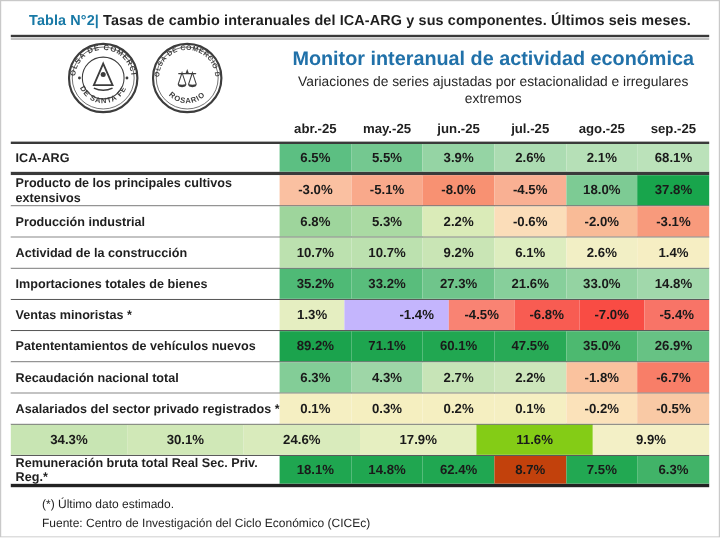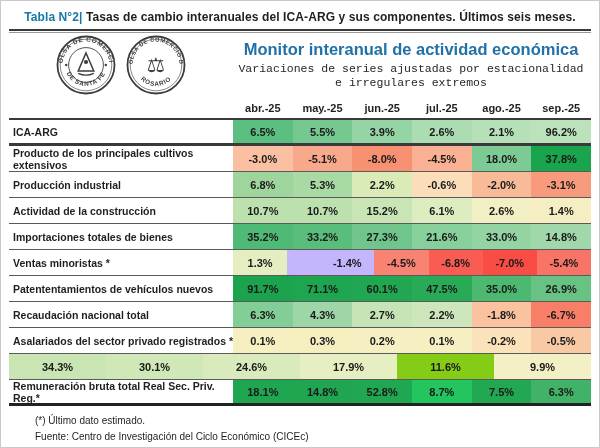--- a/index.html
+++ b/index.html
@@ -8,21 +8,21 @@
   *{box-sizing:border-box;}
   .frame{width:600px;height:448px;border:1px solid #c9c9c9;padding:4px 8px 0 8px;background:#fff;}
   .toptitle{text-align:center;font-size:12px;font-weight:bold;padding:5px 0 5px 0;letter-spacing:.1px;}
   .toptitle .prefix{color:#1879a6;}
   .dbl{border-top:2px solid #3a3a3a;border-bottom:1px solid #9a9a9a;height:4px;}
   .band{display:flex;align-items:center;height:64px;}
   .logos{width:224px;display:flex;justify-content:center;align-items:center;gap:10px;}
   .seal{width:60px;height:60px;flex:0 0 auto;}
   .htitles{flex:1;text-align:center;padding-right:2px;}
   .htitle{color:#2171a9;font-weight:bold;font-size:16.5px;line-height:1.15;}
-  .hsub{font-size:11.5px;line-height:1.25;margin-top:3px;color:#262626;font-family:Liberation Mono, monospace;}
+  .hsub{font-size:11.5px;line-height:1.25;margin-top:3px;color:#262626;}
   .months{display:flex;align-items:center;height:23px;border-bottom:2px solid #3a3a3a;}
   .months .sp{width:224px;}
   .mcell{flex:1;text-align:center;font-weight:bold;font-size:11px;}
   .trow{display:flex;height:26px;border-bottom:1px solid #5a5a5a;}
   .trow.first{border-bottom:3px solid #3a3a3a;}
   .trow.last{border-bottom:3px solid #222;}
   .tlabel{width:224px;display:flex;align-items:center;font-size:10.5px;font-weight:bold;
           padding-left:4px;background:#fff;}
   .tcell{flex:1;display:flex;align-items:center;justify-content:center;
          font-size:11px;font-weight:bold;color:#1a1a1a;}
@@ -88,21 +88,21 @@
     </div>
 
   <div>
       <div class="trow first">
         <div class="tlabel">ICA-ARG</div>
         <div class="tcell" style="background: rgb(92, 191, 130);">6.5%</div>
         <div class="tcell" style="background: rgb(116, 200, 144);">5.5%</div>
         <div class="tcell" style="background: rgb(149, 212, 164);">3.9%</div>
         <div class="tcell" style="background: rgb(172, 220, 178);">2.6%</div>
         <div class="tcell" style="background: rgb(182, 224, 183);">2.1%</div>
-        <div class="tcell" style="background: rgb(187, 226, 186);">96.2%</div>
+        <div class="tcell" style="background: rgb(187, 226, 186);">68.1%</div>
       </div>
       <div class="trow">
         <div class="tlabel">Producto de los principales cultivos extensivos</div>
         <div class="tcell" style="background: rgb(250, 192, 161);">-3.0%</div>
         <div class="tcell" style="background: rgb(249, 169, 139);">-5.1%</div>
         <div class="tcell" style="background: rgb(248, 145, 114);">-8.0%</div>
         <div class="tcell" style="background: rgb(249, 176, 147);">-4.5%</div>
         <div class="tcell" style="background: rgb(125, 203, 148);">18.0%</div>
         <div class="tcell" style="background: rgb(24, 165, 76);">37.8%</div>
       </div>
@@ -112,21 +112,21 @@
         <div class="tcell" style="background: rgb(170, 218, 163);">5.3%</div>
         <div class="tcell" style="background: rgb(218, 235, 184);">2.2%</div>
         <div class="tcell" style="background: rgb(251, 221, 185);">-0.6%</div>
         <div class="tcell" style="background: rgb(249, 187, 151);">-2.0%</div>
         <div class="tcell" style="background: rgb(248, 154, 124);">-3.1%</div>
       </div>
       <div class="trow">
         <div class="tlabel">Actividad de la construcción</div>
         <div class="tcell" style="background: rgb(188, 225, 175);">10.7%</div>
         <div class="tcell" style="background: rgb(188, 225, 175);">10.7%</div>
-        <div class="tcell" style="background: rgb(201, 229, 181);">15.2%</div>
+        <div class="tcell" style="background: rgb(201, 229, 181);">9.2%</div>
         <div class="tcell" style="background: rgb(221, 237, 191);">6.1%</div>
         <div class="tcell" style="background: rgb(242, 239, 197);">2.6%</div>
         <div class="tcell" style="background: rgb(246, 238, 195);">1.4%</div>
       </div>
       <div class="trow">
         <div class="tlabel">Importaciones totales de bienes</div>
         <div class="tcell" style="background: rgb(79, 186, 118);">35.2%</div>
         <div class="tcell" style="background: rgb(89, 189, 124);">33.2%</div>
         <div class="tcell" style="background: rgb(111, 197, 139);">27.3%</div>
         <div class="tcell" style="background: rgb(135, 207, 155);">21.6%</div>
@@ -137,21 +137,21 @@
         <div class="tlabel">Ventas minoristas *</div>
         <div class="tcell" style="background: rgb(229, 238, 193);">1.3%</div>
         <div class="tcell" style="background: #c4b5fd; padding-left: 33px;">-1.4%</div>
         <div class="tcell" style="background: rgb(249, 131, 115);">-4.5%</div>
         <div class="tcell" style="background: rgb(248, 92, 82);">-6.8%</div>
         <div class="tcell" style="background: rgb(249, 76, 68);">-7.0%</div>
         <div class="tcell" style="background: rgb(248, 116, 103);">-5.4%</div>
       </div>
       <div class="trow">
         <div class="tlabel">Patententamientos de vehículos nuevos</div>
-        <div class="tcell" style="background: rgb(27, 163, 77);">91.7%</div>
+        <div class="tcell" style="background: rgb(27, 163, 77);">89.2%</div>
         <div class="tcell" style="background: rgb(30, 165, 79);">71.1%</div>
         <div class="tcell" style="background: rgb(33, 167, 81);">60.1%</div>
         <div class="tcell" style="background: rgb(40, 170, 86);">47.5%</div>
         <div class="tcell" style="background: rgb(77, 185, 112);">35.0%</div>
         <div class="tcell" style="background: rgb(103, 194, 132); text-align: center;">26.9%</div>
       </div>
       <div class="trow">
         <div class="tlabel">Recaudación nacional total</div>
         <div class="tcell" style="background: rgb(131, 205, 151);">6.3%</div>
         <div class="tcell" style="background: rgb(158, 214, 167);">4.3%</div>
@@ -174,22 +174,22 @@
         <div class="tcell" style="background: rgb(208, 232, 183);">30.1%</div>
         <div class="tcell" style="background: rgb(217, 235, 188);">24.6%</div>
         <div class="tcell" style="background: rgb(230, 239, 193);">17.9%</div>
         <div class="tcell" style="background: #84cc16;">11.6%</div>
         <div class="tcell" style="background: rgb(243, 240, 198);">9.9%</div>
       </div>
       <div class="trow last">
         <div class="tlabel">Remuneración bruta total Real Sec. Priv. Reg.*</div>
         <div class="tcell" style="background: rgb(31, 166, 80);">18.1%</div>
         <div class="tcell" style="background: rgb(32, 166, 80);">14.8%</div>
-        <div class="tcell" style="background: rgb(32, 167, 81);">52.8%</div>
-        <div class="tcell" style="background: #22c55e;">8.7%</div>
+        <div class="tcell" style="background: rgb(32, 167, 81);">62.4%</div>
+        <div class="tcell" style="background: #c2410c;">8.7%</div>
         <div class="tcell" style="background: rgb(34, 168, 82);">7.5%</div>
         <div class="tcell" style="background: rgb(65, 179, 104);">6.3%</div>
       </div>
     </div>
 
   <div class="foot">
     <div>(*) Último dato estimado.</div>
     <div>Fuente: Centro de Investigación del Ciclo Económico (CICEc)</div>
   </div>
 

